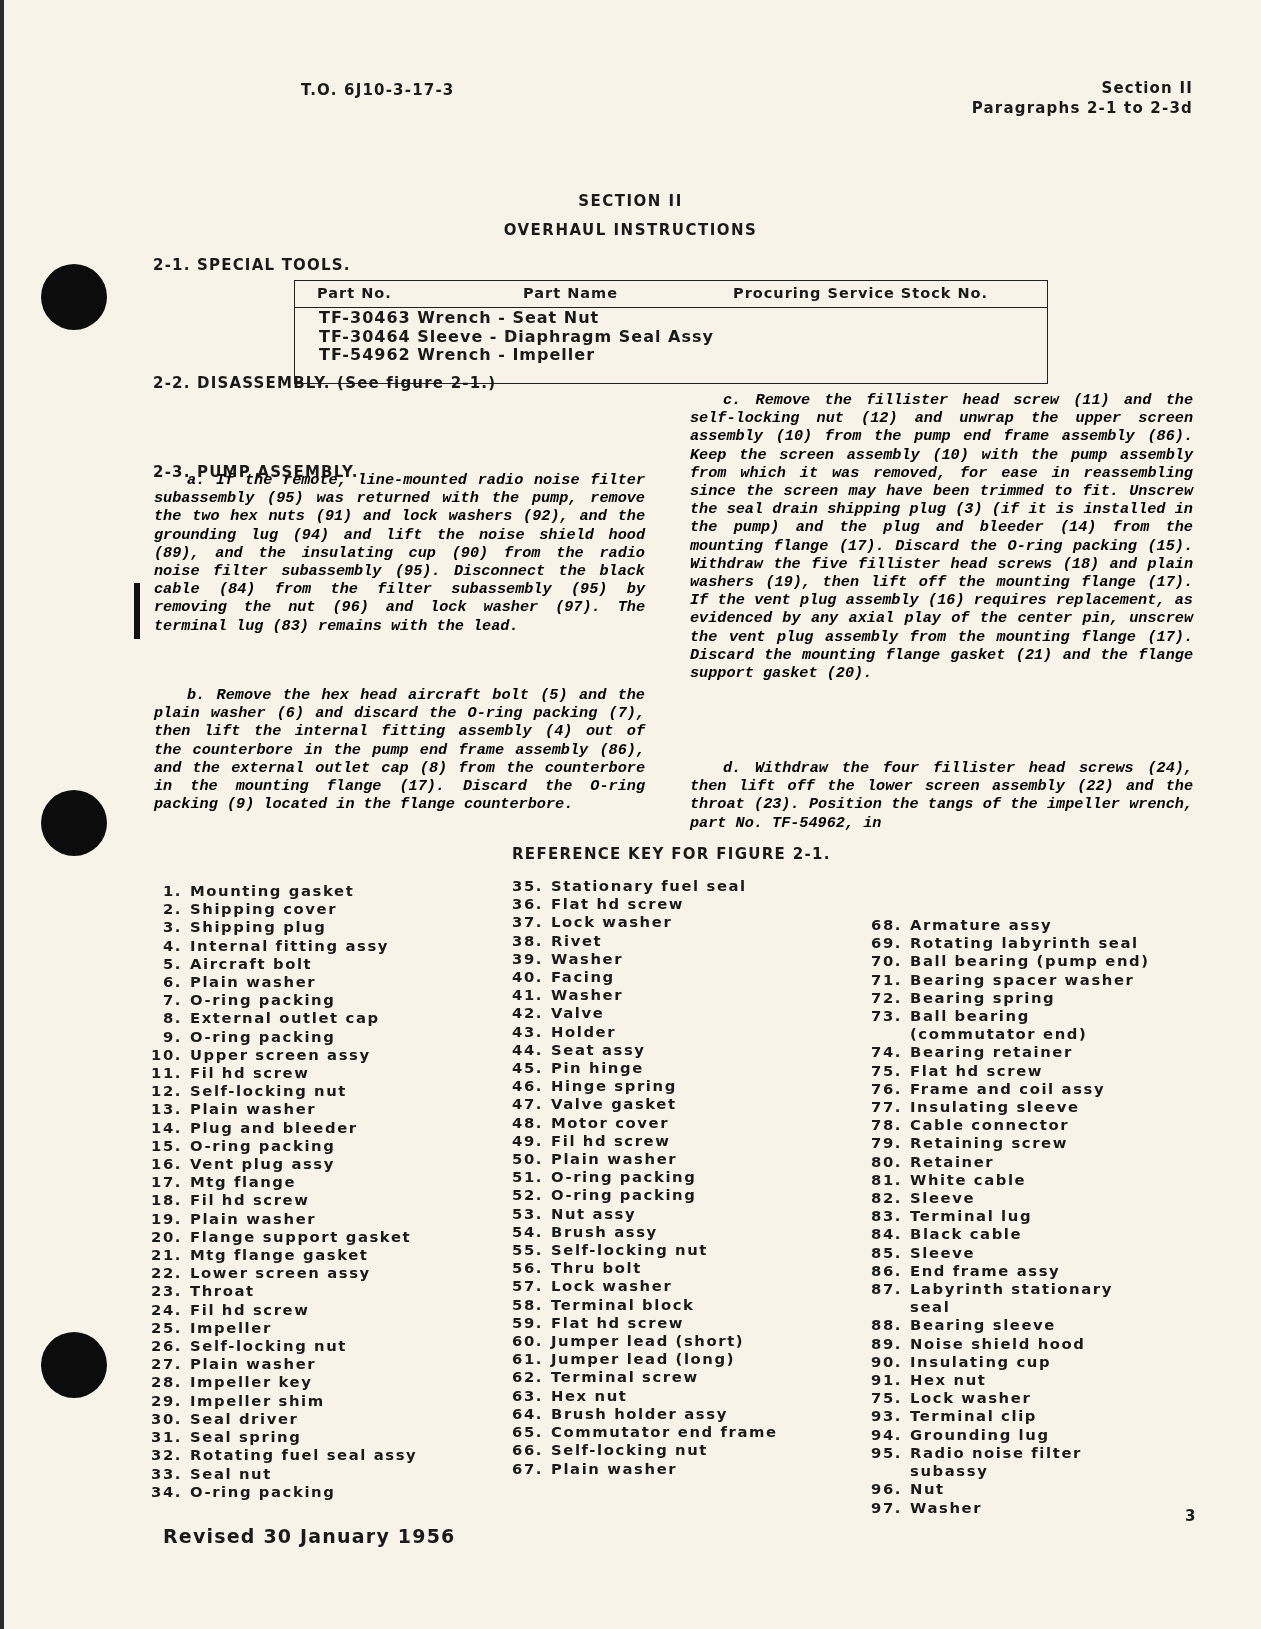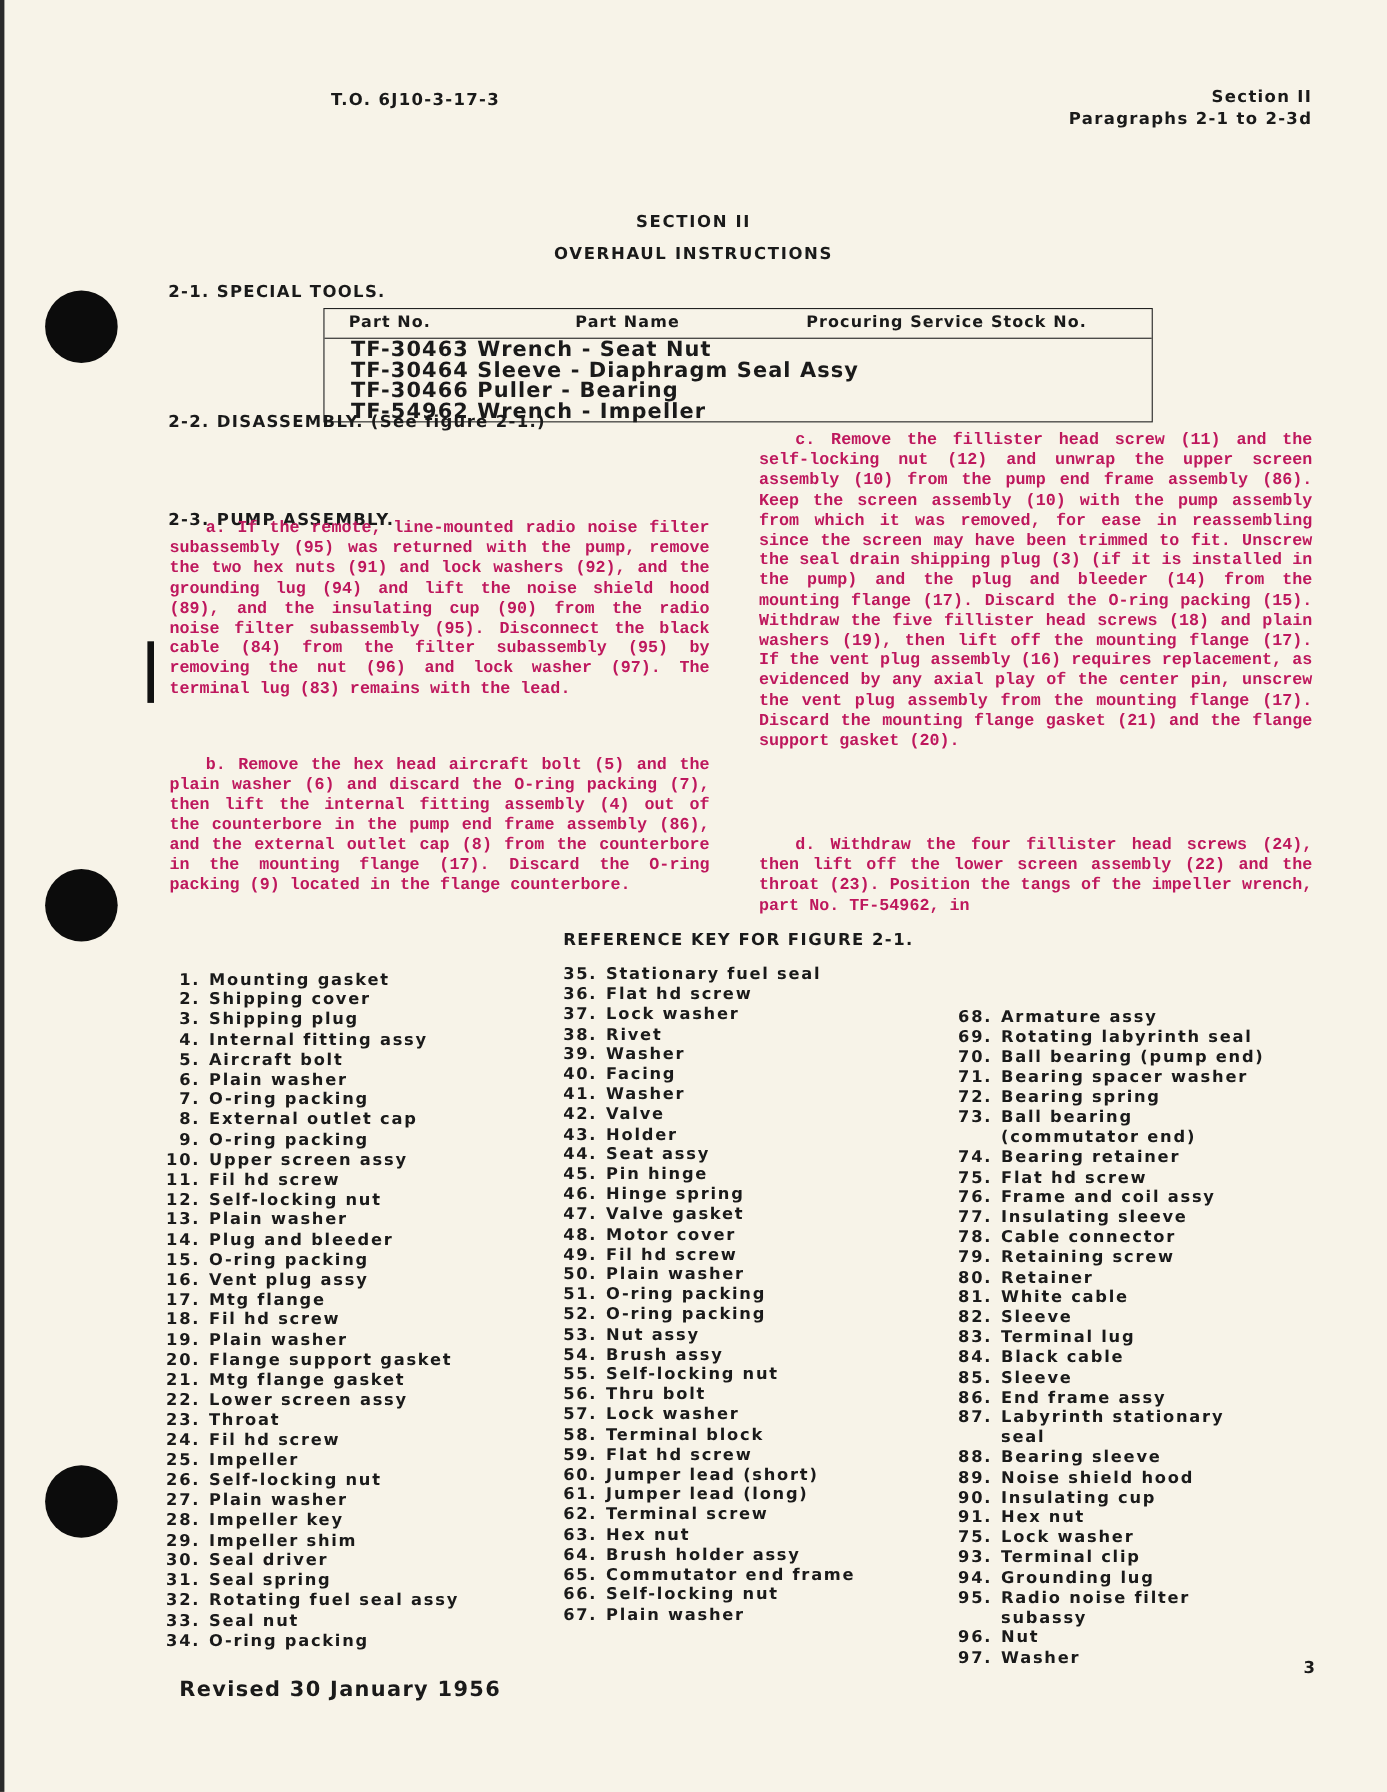--- a/index.html
+++ b/index.html
@@ -18,23 +18,23 @@
   .hdr-right { right: 68px; top: 78px; text-align: right; line-height: 20px; }
 
   .sec-title { position: absolute; left: 0; width: 1261px; text-align: center; font-size: 15px; letter-spacing: 1.5px; font-weight: bold; }
 
   .para-head { position: absolute; left: 153px; font-size: 15px; font-weight: bold; letter-spacing: 1.2px; }
 
   
   .tools { position: absolute; left: 294px; top: 280px; width: 752px; height: 102px; border: 1.5px solid #222; }
   .tools-head { height: 26px; border-bottom: 1.5px solid #222; position: relative; font-size: 14.5px; font-weight: bold; letter-spacing: 1px; }
   .tools-head span { position: absolute; top: 4px; }
-  .tools-rows { padding: 1px 0 0 24px; font-size: 19px; font-weight: bold; letter-spacing: 1px; line-height: 18.5px; }
-
-  .mono { font-family: "Liberation Mono", "DejaVu Sans Mono", monospace; font-size: 15.2px; line-height: 18.2px; font-weight: bold; color: #be185d; text-align: justify; }
+  .tools-rows { padding: 1px 0 0 24px; font-size: 16px; font-weight: bold; letter-spacing: 1px; line-height: 18.5px; }
+
+  .mono { font-family: "Liberation Mono", "DejaVu Sans Mono", monospace; font-size: 15.2px; line-height: 18.2px; font-weight: bold; color: #000000; text-align: justify; font-style: italic; }
   .col-l { position: absolute; left: 154px; width: 491px; }
   .col-r { position: absolute; left: 690px; width: 503px; }
   .indent { text-indent: 33px; }
 
   .key-title { position: absolute; left: 512px; top: 845px; font-size: 15px; font-weight: bold; letter-spacing: 1.3px; }
   .key-col { position: absolute; font-size: 14.8px; font-weight: bold; letter-spacing: 1.6px; line-height: 18.2px; }
   .key-item { display: flex; }
   .key-num { display: inline-block; width: 36px; text-align: right; padding-right: 8px; flex: none; }
   .key-txt { white-space: pre; }
 
@@ -62,21 +62,20 @@
 <div class="para-head" style="top:256px;">2-1. SPECIAL TOOLS.</div>
 <div class="tools">
   <div class="tools-head">
     <span style="left:22px;">Part No.</span>
     <span style="left:228px;">Part Name</span>
     <span style="left:438px;">Procuring Service Stock No.</span>
   </div>
   <div class="tools-rows">
     <div><span>TF-30463</span> <span>Wrench - Seat Nut</span></div>
     <div><span>TF-30464</span> <span>Sleeve - Diaphragm Seal Assy</span></div>
-    <div><span>TF-30466</span> <span>Puller - Bearing</span></div>
     <div><span>TF-54962</span> <span>Wrench - Impeller</span></div>
   </div>
 </div>
 
 <div class="para-head" style="top:374px;">2-2. DISASSEMBLY. (See figure 2-1.)</div>
 <div class="para-head" style="top:433px;margin-top:30px;">2-3. PUMP ASSEMBLY.</div>
 
 <div class="mono col-l indent" style="top:471px;">a. If the remote, line-mounted radio noise filter subassembly (95) was returned with the pump, remove the two hex nuts (91) and lock washers (92), and the grounding lug (94) and lift the noise shield hood (89), and the insulating cup (90) from the radio noise filter subassembly (95). Disconnect the black cable (84) from the filter subassembly (95) by removing the nut (96) and lock washer (97). The terminal lug (83) remains with the lead.</div>
 <div class="mono col-l indent" style="top:686px;">b. Remove the hex head aircraft bolt (5) and the plain washer (6) and discard the O-ring packing (7), then lift the internal fitting assembly (4) out of the counterbore in the pump end frame assembly (86), and the external outlet cap (8) from the counterbore in the mounting flange (17). Discard the O-ring packing (9) located in the flange counterbore.</div>
 

